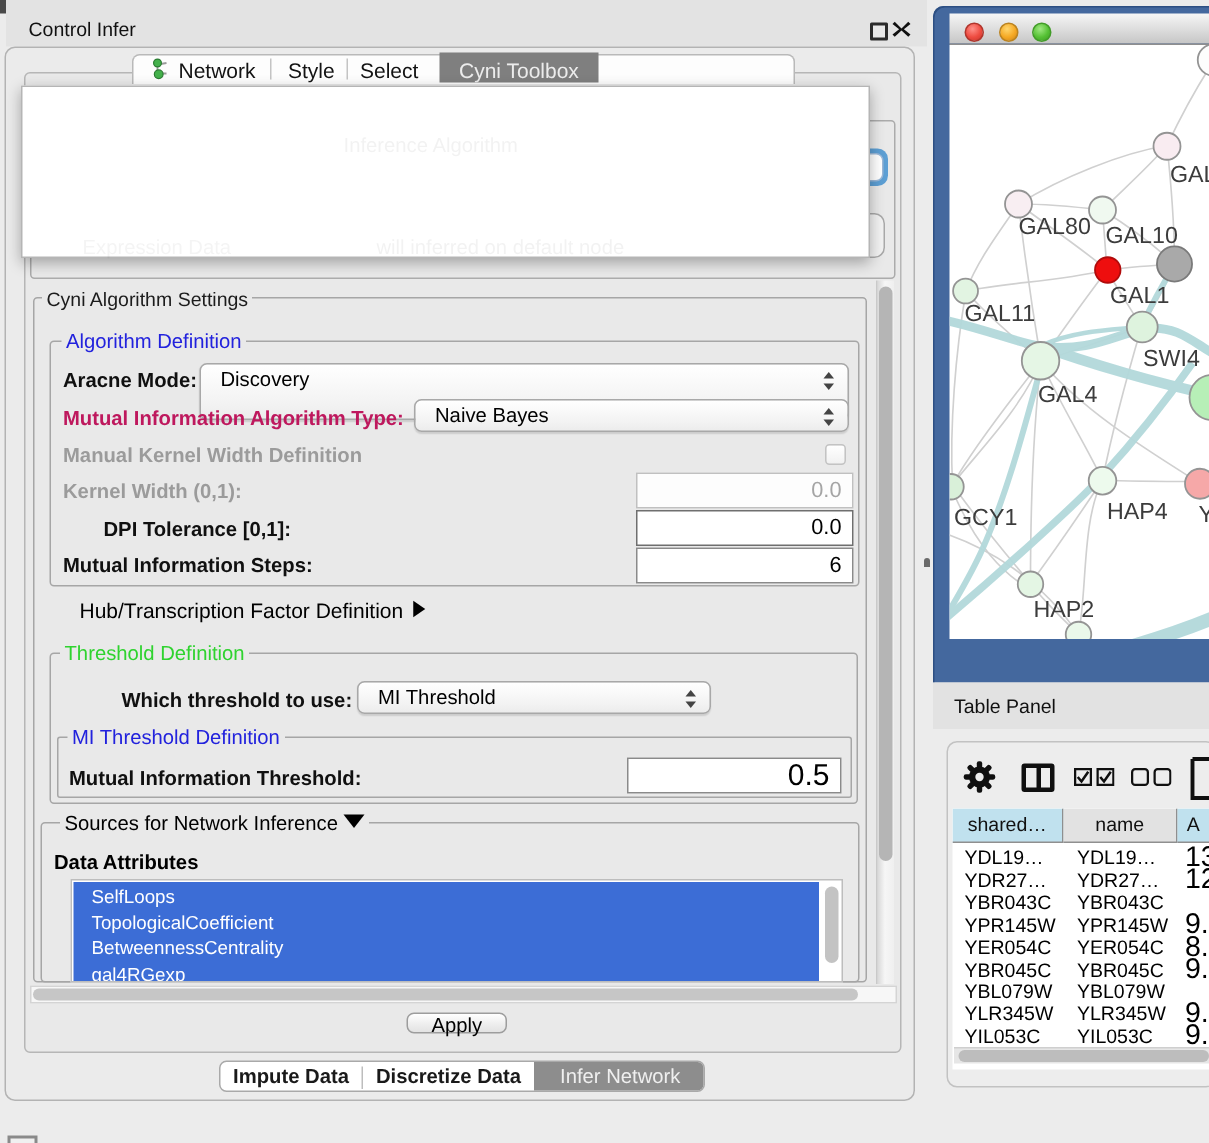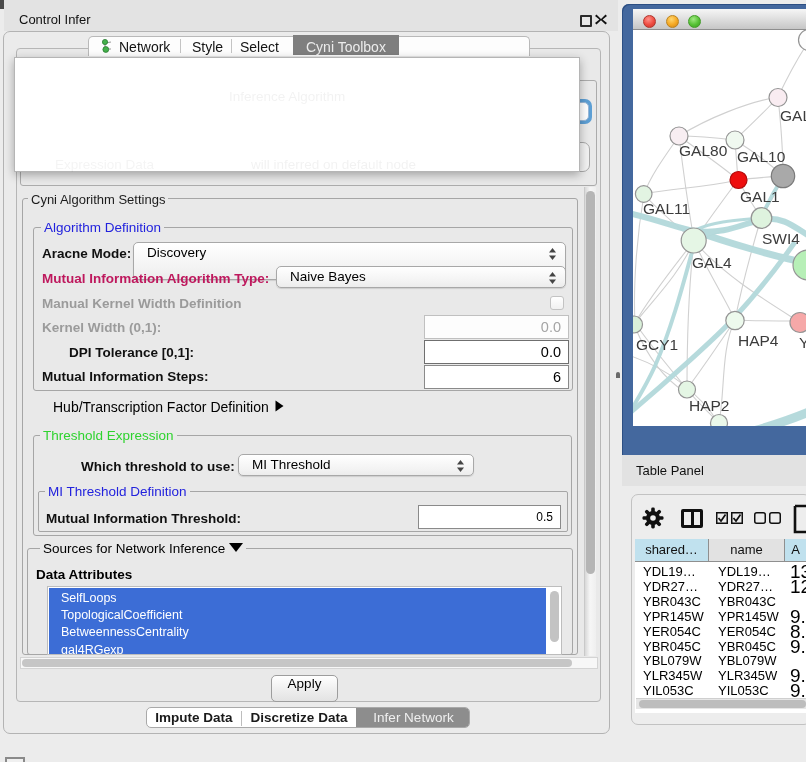--- a/index.html
+++ b/index.html
@@ -87,54 +87,54 @@
 
 <div class="abs b" style="left:42px;top:369px;font-size:13.5px;color:#101010;">Mutual Information Steps:</div>
 <div class="abs" style="left:424px;top:365px;width:145px;height:24px;border:1px solid #8a8a8a;background:#fff;box-sizing:border-box;font-size:14.5px;color:#000;text-align:right;line-height:22px;padding-right:7px;">6</div>
 
 <div class="abs" style="left:53px;top:399px;font-size:14px;color:#000;">Hub/Transcription Factor Definition</div>
 <svg class="abs" style="left:274px;top:400px;" width="10" height="12" viewBox="0 0 10 12">
     <path d="M1.5 0.5 L9.5 6 L1.5 11.5 Z" fill="#000"></path>
   </svg>
 
 <div class="abs" style="left:33px;top:435px;width:539px;height:101px;border:1px solid #a6a6a6;border-radius:3px;box-sizing:border-box;"></div>
-<div class="abs" style="left:40px;top:428px;font-size:13.5px;color:#2fd32f;background:#e9e9e9;padding:0 3px;">Threshold Expression</div>
+<div class="abs" style="left:40px;top:428px;font-size:13.5px;color:#2fd32f;background:#e9e9e9;padding:0 3px;">Threshold Definition</div>
 
 <div class="abs b" style="left:81px;top:459px;font-size:13.5px;color:#101010;">Which threshold to use:</div>
 <div class="abs combo" style="left:238px;top:454px;width:236px;height:22px;">
   <span style="margin-left:13px;">MI Threshold</span>
   <svg class="arr" width="9" height="14" viewBox="0 0 9 14">
       <path d="M4.5 1 L8 5.4 L1 5.4 Z" fill="#444"></path>
       <path d="M4.5 13 L8 8.6 L1 8.6 Z" fill="#444"></path>
     </svg>
 </div>
 
 <div class="abs" style="left:38px;top:491px;width:530px;height:41px;border:1px solid #a6a6a6;border-radius:2px;box-sizing:border-box;"></div>
 <div class="abs" style="left:45px;top:484px;font-size:13.5px;color:#2222dd;background:#e9e9e9;padding:0 3px;">MI Threshold Definition</div>
 
 <div class="abs b" style="left:46px;top:511px;font-size:13.5px;color:#101010;">Mutual Information Threshold:</div>
-<div class="abs" style="left:418px;top:505px;width:143px;height:24px;border:1px solid #8a8a8a;background:#fff;box-sizing:border-box;font-size:12px;color:#000;text-align:right;line-height:22px;padding-right:7px;">0.5</div>
+<div class="abs" style="left:418px;top:505px;width:143px;height:24px;border:1px solid #8a8a8a;background:#fff;box-sizing:border-box;font-size:20px;color:#000;text-align:right;line-height:22px;padding-right:7px;">0.5</div>
 
 <div class="abs" style="left:27px;top:548px;width:546px;height:107px;border:1px solid #a6a6a6;border-radius:3px;box-sizing:border-box;border-bottom:1px solid #a6a6a6;"></div>
 <div class="abs" style="left:40px;top:541px;font-size:13.5px;color:#000;background:#e9e9e9;padding:0 3px;">Sources for Network Inference <span style="display:inline-block;width:0;height:0;border-left:7px solid transparent;border-right:7px solid transparent;border-top:9px solid #000;vertical-align:1px;"></span></div>
 <div class="abs b" style="left:36px;top:567px;font-size:13.5px;color:#000;">Data Attributes</div>
 
 <div class="abs" style="left:47px;top:586px;width:515px;height:69px;background:#fff;border:1px solid #bdbdbd;box-sizing:border-box;overflow:hidden;">
   <div style="position:absolute;left:1px;top:1px;width:497px;height:80px;background:#3c6dd6;"></div>
   <div style="position:absolute;left:13px;top:3px;font-size:12.5px;color:#fff;line-height:17.2px;">SelfLoops<br>TopologicalCoefficient<br>BetweennessCentrality<br>gal4RGexp</div>
   <div style="position:absolute;left:502px;top:4px;width:9px;height:51px;background:#c3c3c3;border-radius:5px;"></div>
 </div>
 
 <div class="abs" style="left:584px;top:187px;width:12px;height:469px;background:linear-gradient(90deg,#d8d8d8,#f6f6f6 45%,#efefef);border-left:1px solid #c9c9c9;box-sizing:border-box;"></div>
 <div class="abs" style="left:585.5px;top:191px;width:9px;height:383px;background:#b5b5b5;border-radius:5px;"></div>
 
 <div class="abs" style="left:20px;top:657px;width:578px;height:12px;background:#f7f7f7;border:1px solid #d4d4d4;box-sizing:border-box;"></div>
 <div class="abs" style="left:22px;top:659px;width:550px;height:8px;background:#c6c6c6;border-radius:4px;"></div>
 
-<div class="abs" style="left:271px;top:675px;width:67px;height:27px;background:linear-gradient(#ffffff,#ededed 60%,#e3e3e3);border:1px solid #9d9d9d;border-radius:5px;box-sizing:border-box;text-align:center;font-size:13.5px;color:#000;line-height:16px;">Apply</div>
+<div class="abs" style="left:271px;top:675px;width:67px;height:14px;background:linear-gradient(#ffffff,#ededed 60%,#e3e3e3);border:1px solid #9d9d9d;border-radius:5px;box-sizing:border-box;text-align:center;font-size:13.5px;color:#000;line-height:16px;">Apply</div>
 
 <div class="abs" style="left:14px;top:57px;width:566px;height:115px;background:#fff;border:1px solid #b5b5b5;box-sizing:border-box;box-shadow:0 3px 9px rgba(0,0,0,0.3);">
   <div style="position:absolute;left:214px;top:31px;font-size:13.5px;color:rgba(40,40,40,0.06);">Inference Algorithm</div>
   <div style="position:absolute;left:40px;top:99px;font-size:13.5px;color:rgba(40,40,40,0.05);">Expression Data</div>
   <div style="position:absolute;left:236px;top:99px;font-size:13.5px;color:rgba(40,40,40,0.06);">will inferred on default node</div>
 </div>
 
 <div class="abs" style="left:146px;top:707px;width:324px;height:21px;background:#fff;border:1px solid #a9a9a9;border-radius:5px;box-sizing:border-box;overflow:hidden;">
   <div style="position:absolute;left:0;top:0;width:94px;height:21px;text-align:center;font-size:13.5px;font-weight:bold;color:#1a1a1a;line-height:20px;">Impute Data</div>
   <div style="position:absolute;left:94px;top:3px;width:1px;height:15px;background:#bdbdbd;"></div>

